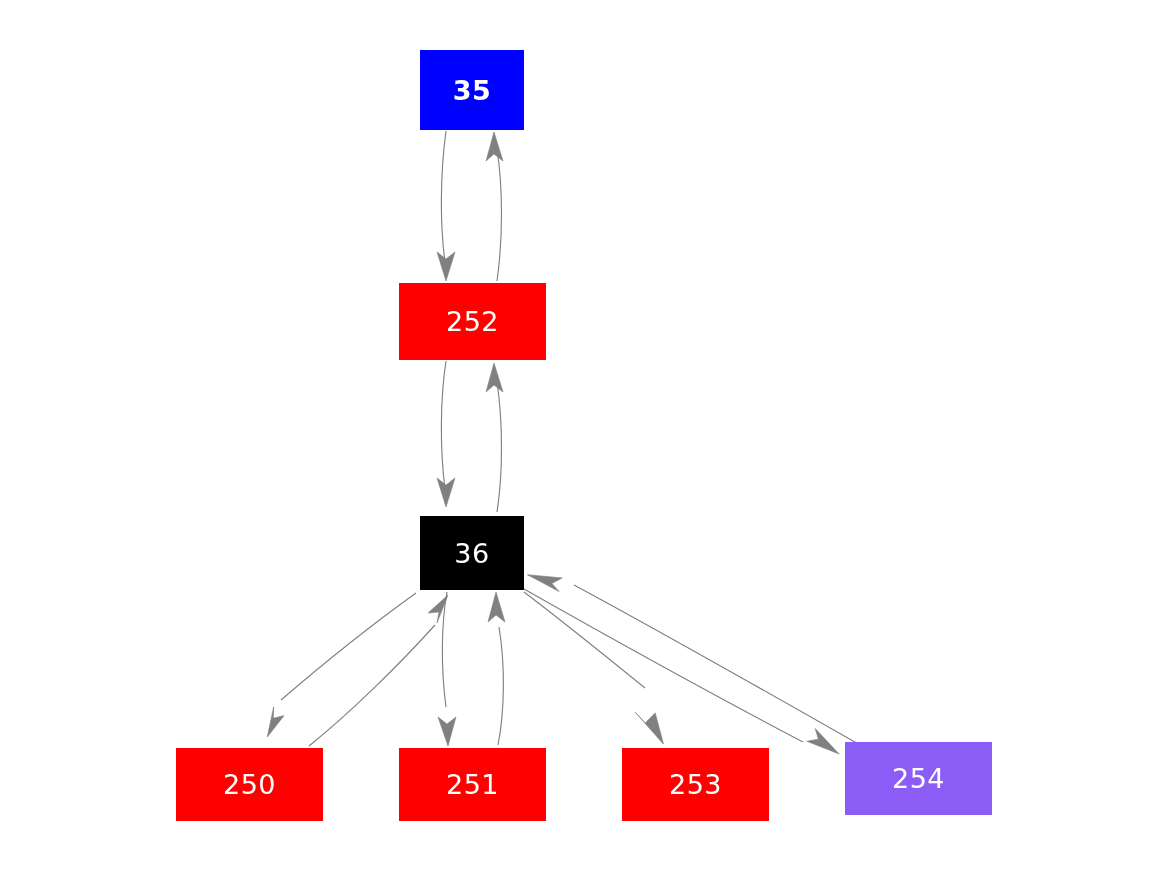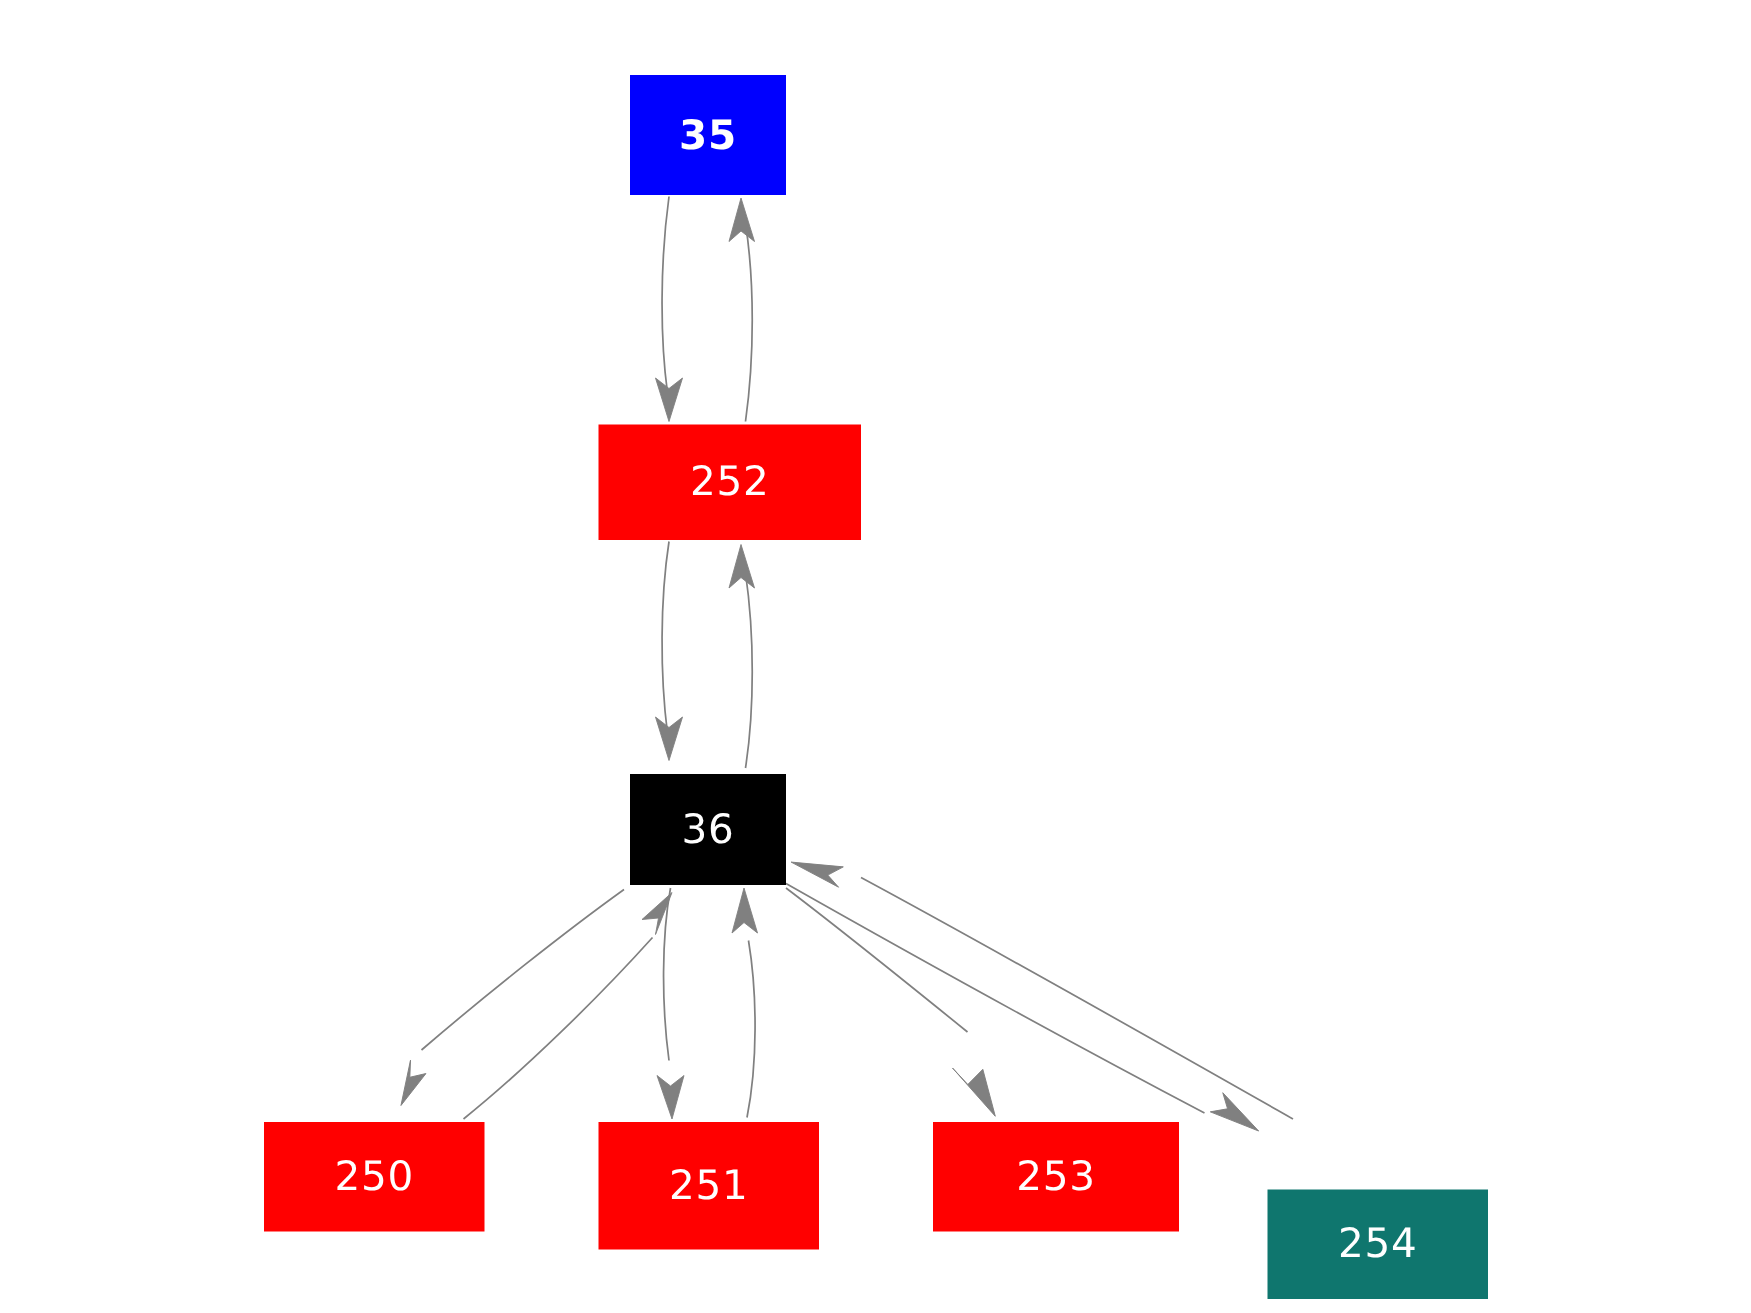--- a/index.html
+++ b/index.html
@@ -102,19 +102,19 @@
 
   <g>
     <path class="edge-path" d="M 862,746 C 781,700 665,634 574,585"></path>
     <path class="arrow-head" d="M 528,573 L 562,581 L 551,585 L 557,594 Z" transform="rotate(-8 540 578)"></path>
   </g>
 
 </svg>
 
 <div id="node-layer">
     <div class="node-box" style="left: 420px; top: 50px; width: 104px; height: 80px; background: rgb(0, 0, 255); font-weight: bold;">35</div>
-    <div class="node-box" style="left: 399px; top: 283px; width: 175px; height: 77px; background: rgb(255, 0, 0);">252</div>
+    <div class="node-box" style="left: 399px; top: 283px; width: 147px; height: 77px; background: rgb(255, 0, 0);">252</div>
     <div class="node-box" style="left: 420px; top: 516px; width: 104px; height: 74px; background: #000000;">36</div>
     <div class="node-box" style="left: 176px; top: 748px; width: 147px; height: 73px; background: rgb(255, 0, 0); text-align: right;">250</div>
-    <div class="node-box" style="left: 399px; top: 748px; width: 147px; height: 85px; background: rgb(255, 0, 0);">251</div>
-    <div class="node-box" style="left: 622px; top: 748px; width: 164px; height: 73px; background: rgb(255, 0, 0);">253</div>
-    <div class="node-box" style="left: 845px; top: 793px; width: 147px; height: 73px; background: #0f766e;">254</div>
+    <div class="node-box" style="left: 399px; top: 748px; width: 147px; height: 73px; background: rgb(255, 0, 0);">251</div>
+    <div class="node-box" style="left: 622px; top: 748px; width: 147px; height: 73px; background: rgb(255, 0, 0);">253</div>
+    <div class="node-box" style="left: 845px; top: 742px; width: 147px; height: 73px; background: #8b5cf6;">254</div>
   </div>
 
 </body></html>

